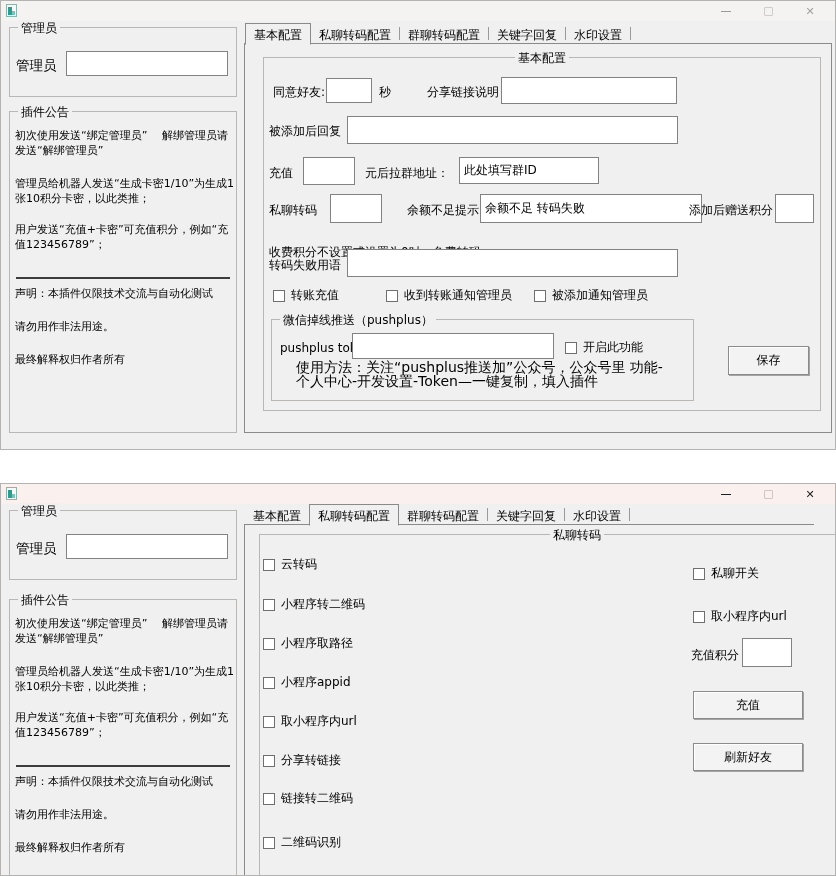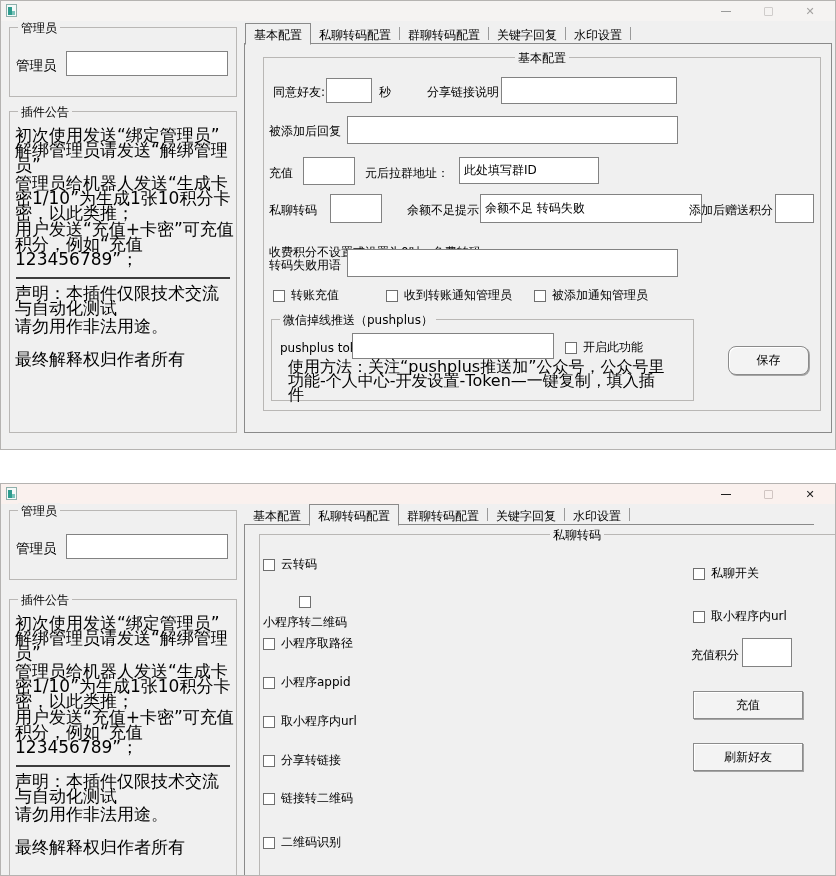--- a/index.html
+++ b/index.html
@@ -19,21 +19,21 @@
   .app-icon::after{content:"";position:absolute;right:1px;bottom:1px;width:3px;height:4px;background:#79c4ba;}
   .win-controls{position:absolute;right:4px;top:0;height:20px;display:flex;}
   .win-btn{width:42px;height:20px;display:flex;align-items:center;justify-content:center;font-size:11px;line-height:1;}
   .g-min{display:block;width:10px;height:1px;background:currentColor;}
   .g-max{display:block;width:9px;height:9px;border:1px solid currentColor;box-sizing:border-box;border-radius:1px;}
 
   .gb{position:absolute;border:1px solid #b9b7b5;box-sizing:border-box;}
   .legend{position:absolute;top:-8px;left:8px;background:#f0f0f0;padding:0 3px;white-space:nowrap;}
   .legend.center{left:50%;transform:translateX(-50%);}
   .lbl{position:absolute;white-space:nowrap;}
-  .para{position:absolute;left:5px;width:220px;font-size:17px;line-height:15px;}
+  .para{position:absolute;left:5px;width:220px;font-size:11px;line-height:15px;}
   .divider{position:absolute;left:6px;width:214px;height:2px;background:#3c3c3c;}
   .inp{position:absolute;background:#fff;border:1px solid #828282;box-sizing:border-box;
        font-family:inherit;font-size:12px;padding:2px 4px;outline:none;}
   .cbx{position:absolute;display:flex;align-items:center;gap:6px;white-space:nowrap;cursor:default;}
   .cbx .box{width:12px;height:12px;border:1px solid #6f6f6f;background:#fff;box-sizing:border-box;flex:none;}
   .btn{position:absolute;background:#f3f3f3;border:1px solid #8b8b8b;box-sizing:border-box;
        box-shadow:1px 1px 0 #a4a4a4,inset 1px 1px 0 #ffffff;display:flex;align-items:center;
        justify-content:center;font-size:12px;cursor:default;}
 
   .tabs{position:absolute;display:flex;align-items:stretch;height:21px;z-index:3;}
@@ -144,24 +144,24 @@
     </label>
 
     <div class="gb" style="left:270px;top:318px;width:423px;height:82px;z-index:2;">
       <span class="legend">微信掉线推送（pushplus）</span>
       <span class="lbl" style="left:8px;top:21px;">pushplus token</span>
       <input class="inp" style="left: 80px; top: 13px; width: 202px; height: 26px;">
       <label class="cbx" style="left:293px;top:19px;">
         <span class="box"></span>
         <span>开启此功能</span>
       </label>
-      <span class="para" style="left:16px;top:40px;width:378px;font-size:16px;line-height:14px;">使用方法：关注“pushplus推送加”公众号，公众号里 功能-个人中心-开发设置-Token—一键复制，填入插件</span>
-    </div>
-
-    <div class="btn" style="left:727px;top:345px;width:81px;height:29px;z-index:2;border-radius:8px;">
+      <span class="para" style="left:24px;top:40px;width:378px;font-size:14px;line-height:14px;">使用方法：关注“pushplus推送加”公众号，公众号里 功能-个人中心-开发设置-Token—一键复制，填入插件</span>
+    </div>
+
+    <div class="btn" style="left:727px;top:345px;width:81px;height:29px;z-index:2;">
       <span>保存</span>
     </div>
   </div>
 
   <div class="window" id="win-bottom">
     <div class="titlebar">
       <span class="app-icon"></span>
       <div class="win-controls">
         <span class="win-btn" style="color:#1f1f1f;">
             <span class="g-min"></span>
@@ -202,21 +202,21 @@
     <div class="panel open-right" style="left:243px;top:40px;width:570px;height:353px;"></div>
 
     <div class="gb" style="left:258px;top:50px;width:586px;height:350px;z-index:2;">
       <span class="legend" style="left:290px;">私聊转码</span>
     </div>
 
     <label class="cbx" style="left:262px;top:72px;z-index:2;">
       <span class="box"></span>
       <span>云转码</span>
     </label>
-    <label class="cbx" style="left:262px;top:112px;z-index:2;flex-direction:column;">
+    <label class="cbx" style="left:262px;top:112px;z-index:2;">
       <span class="box"></span>
       <span>小程序转二维码</span>
     </label>
     <label class="cbx" style="left:262px;top:151px;z-index:2;">
       <span class="box"></span>
       <span>小程序取路径</span>
     </label>
     <label class="cbx" style="left:262px;top:190px;z-index:2;">
       <span class="box"></span>
       <span>小程序appid</span>

